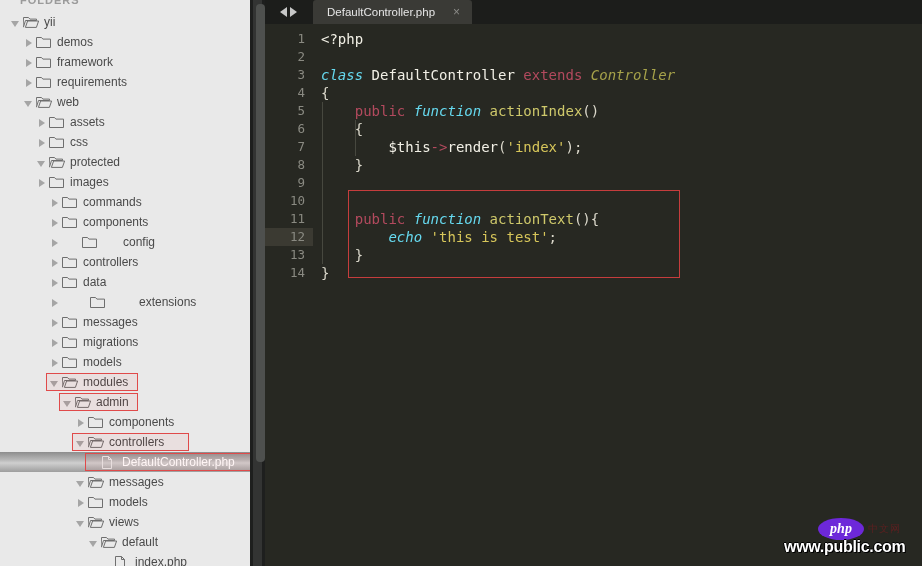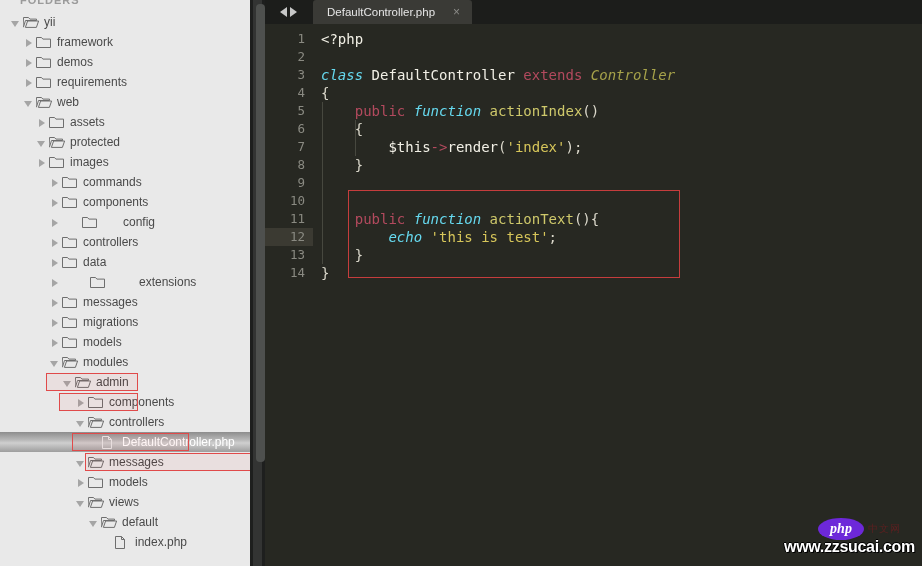--- a/index.html
+++ b/index.html
@@ -284,58 +284,67 @@
           </span>
           <span class="lbl">yii</span>
         </div>
         <div class="row" style="padding-left: 23px;">
           <span class="arrow right"></span>
           <span class="ico">
             <svg width="15" height="12" viewBox="0 0 15 12">
               <path d="M0.5 1.5 h5 l1.4 1.6 h7.6 v8.4 h-14 z" fill="none" stroke="#6e6e6e" stroke-width="1"></path>
             </svg>
           </span>
+          <span class="lbl">demos</span>
+        </div>
+        <div class="row" style="padding-left: 23px;">
+          <span class="arrow right"></span>
+          <span class="ico">
+            <svg width="15" height="12" viewBox="0 0 15 12">
+              <path d="M0.5 1.5 h5 l1.4 1.6 h7.6 v8.4 h-14 z" fill="none" stroke="#6e6e6e" stroke-width="1"></path>
+            </svg>
+          </span>
           <span class="lbl">framework</span>
         </div>
         <div class="row" style="padding-left: 23px;">
           <span class="arrow right"></span>
           <span class="ico">
             <svg width="15" height="12" viewBox="0 0 15 12">
               <path d="M0.5 1.5 h5 l1.4 1.6 h7.6 v8.4 h-14 z" fill="none" stroke="#6e6e6e" stroke-width="1"></path>
             </svg>
           </span>
-          <span class="lbl">demos</span>
+          <span class="lbl">requirements</span>
         </div>
         <div class="row" style="padding-left: 23px;">
-          <span class="arrow right"></span>
-          <span class="ico">
-            <svg width="15" height="12" viewBox="0 0 15 12">
-              <path d="M0.5 1.5 h5 l1.4 1.6 h7.6 v8.4 h-14 z" fill="none" stroke="#6e6e6e" stroke-width="1"></path>
-            </svg>
-          </span>
-          <span class="lbl">requirements</span>
-        </div>
-        <div class="row" style="padding-left: 23px;">
           <span class="arrow down"></span>
           <span class="ico">
             <svg width="16" height="12" viewBox="0 0 16 12">
               <path d="M0.5 1.5 h5 l1.4 1.6 h6.6 v1.4 h-11 l-2 6.4 h-0.5 z" fill="none" stroke="#6e6e6e" stroke-width="1"></path>
               <path d="M2.4 11.4 l2.2 -6.4 h11 l-2.2 6.4 z" fill="none" stroke="#6e6e6e" stroke-width="1"></path>
             </svg>
           </span>
           <span class="lbl">web</span>
         </div>
         <div class="row" style="padding-left: 36px;">
           <span class="arrow right"></span>
           <span class="ico">
             <svg width="15" height="12" viewBox="0 0 15 12">
               <path d="M0.5 1.5 h5 l1.4 1.6 h7.6 v8.4 h-14 z" fill="none" stroke="#6e6e6e" stroke-width="1"></path>
             </svg>
           </span>
           <span class="lbl">assets</span>
+        </div>
+        <div class="row" style="padding-left: 36px;">
+          <span class="arrow right"></span>
+          <span class="ico">
+            <svg width="15" height="12" viewBox="0 0 15 12">
+              <path d="M0.5 1.5 h5 l1.4 1.6 h7.6 v8.4 h-14 z" fill="none" stroke="#6e6e6e" stroke-width="1"></path>
+            </svg>
+          </span>
+          <span class="lbl">css</span>
         </div>
         <div class="row" style="padding-left: 36px;">
           <span class="arrow down"></span>
           <span class="ico">
             <svg width="16" height="12" viewBox="0 0 16 12">
               <path d="M0.5 1.5 h5 l1.4 1.6 h6.6 v1.4 h-11 l-2 6.4 h-0.5 z" fill="none" stroke="#6e6e6e" stroke-width="1"></path>
               <path d="M2.4 11.4 l2.2 -6.4 h11 l-2.2 6.4 z" fill="none" stroke="#6e6e6e" stroke-width="1"></path>
             </svg>
           </span>
           <span class="lbl">protected</span>
@@ -594,17 +603,17 @@
           <div class="cline" style="top: 204px; left: 8px;"><span class="plain">        </span><span class="kw">echo</span><span class="plain"> </span><span class="str">'this is test'</span><span class="punc">;</span></div>
           <div class="cline" style="top: 222px; left: 8px;"><span class="plain">    </span><span class="punc">}</span></div>
           <div class="cline" style="top: 240px; left: 8px;"><span class="punc">}</span></div>
         </div>
       <div id="code-redbox" style="left: 35px; top: 166px; width: 332px; height: 88px; border-color: rgb(198, 61, 61);"></div>
     </div>
 
     <div id="watermark">
       <div id="wm-php">php</div>
       <div id="wm-cn">中文网</div>
-      <div id="wm-url">www.zzsucai.com</div>
+      <div id="wm-url">www.public.com</div>
     </div>
 
   </div>
 </div>
 
 </body></html>

